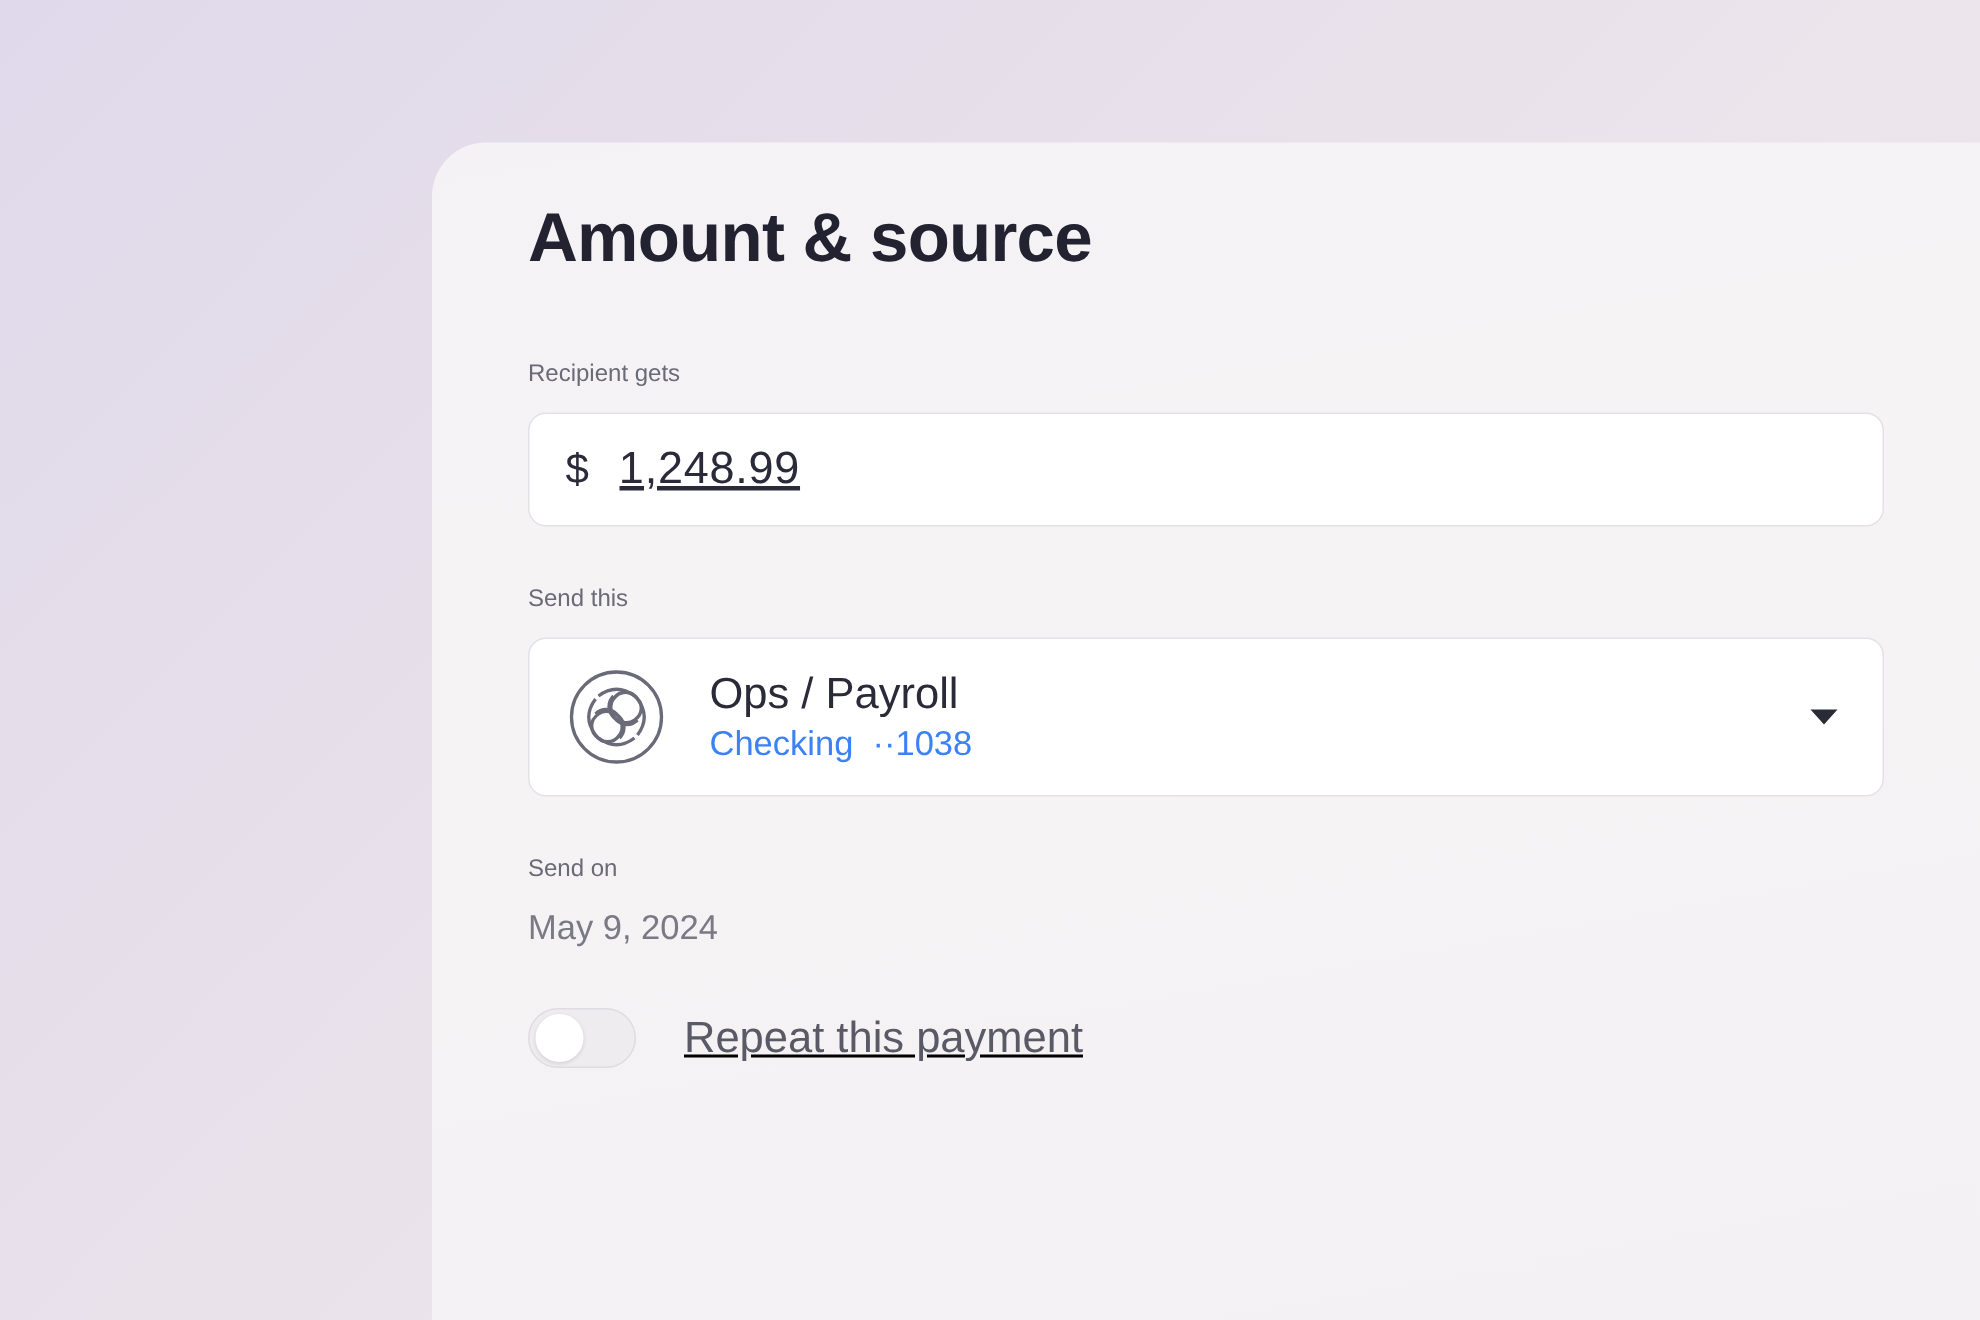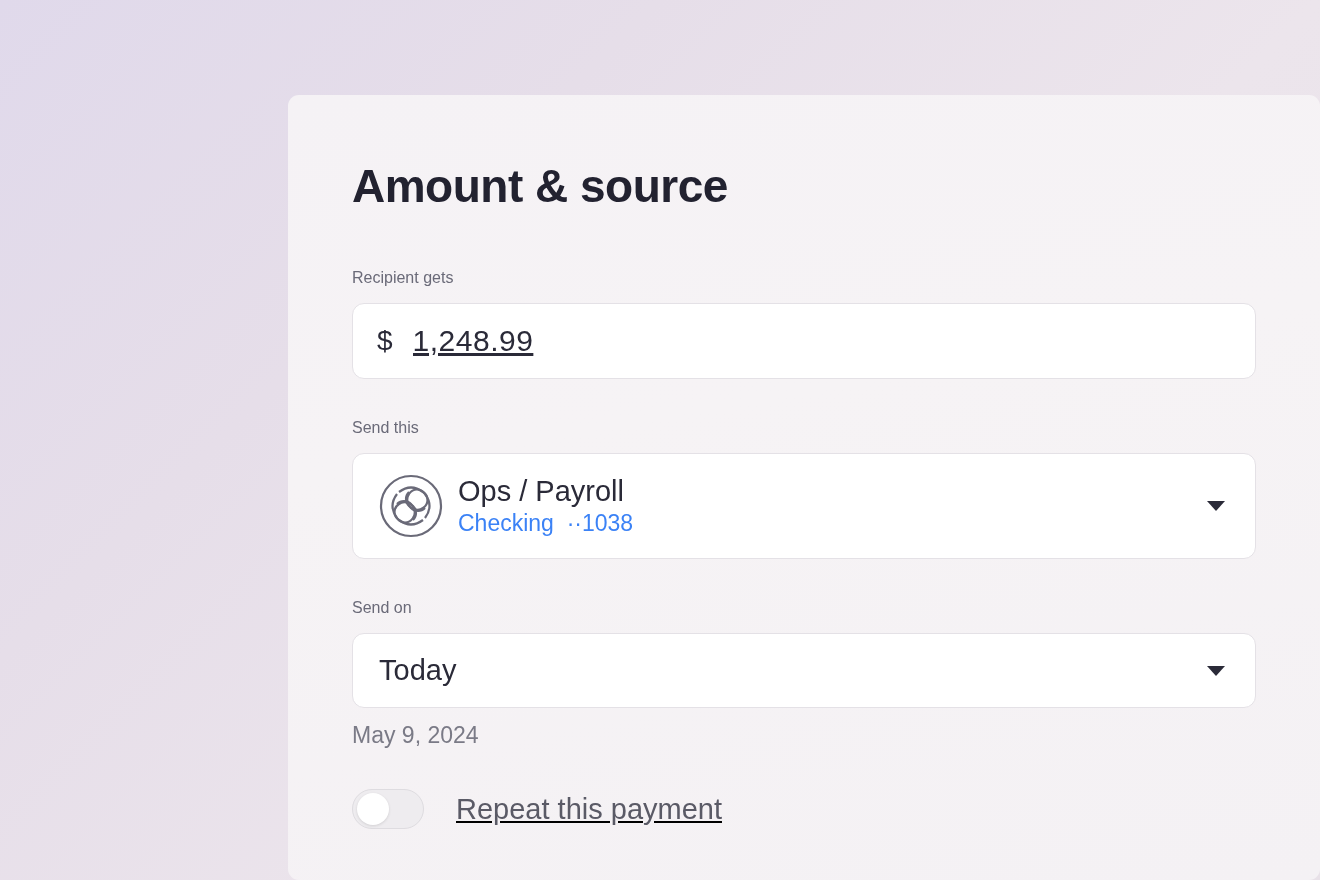--- a/index.html
+++ b/index.html
@@ -18,22 +18,21 @@
     }
     
     .panel {
       position: absolute;
       top: 95px;
       left: 288px;
       right: 0;
       bottom: 0;
       background: linear-gradient(170deg, #f5f2f5 0%, #f6f3f5 40%, #f4f1f4 100%);
       border-top-left-radius: 36px;
-      padding: 64px 64px 0 64px;
-      border-radius: 11px;
+      padding: 36px 64px 0 64px;
     }
     
     .page-title {
       font-size: 46px;
       font-weight: 600;
       color: #222230;
       letter-spacing: -0.5px;
       margin-bottom: 56px;
     }
     
@@ -78,21 +77,21 @@
       text-decoration: underline;
     }
     
     .select-box {
       background: #ffffff;
       border: 1px solid #e4e1e6;
       border-radius: 12px;
       padding: 20px 26px;
       display: flex;
       align-items: center;
-      gap: 15px;
+      gap: 30px;
       cursor: pointer;
       width: 100%;
     }
     
     .account-icon {
       width: 64px;
       height: 64px;
       flex-shrink: 0;
       color: #6a6a78;
     }
@@ -218,24 +217,20 @@
         <span class="account-sub">
           <span>Checking</span>&nbsp;&nbsp;<span>··1038</span>
         </span>
       </div>
       <span class="chevron-down"></span>
     </div>
   </div>
 
   <div class="field-group">
     <label class="field-label">Send on</label>
-    <div class="date-select-box">
-      <span class="date-value">Today</span>
-      <span class="chevron-down"></span>
-    </div>
     <div class="helper-text">May 9, 2024</div>
   </div>
 
   <div class="toggle-row">
     <div class="toggle">
       <div class="toggle-knob"></div>
     </div>
     <span class="toggle-label">Repeat this payment</span>
   </div>
 

